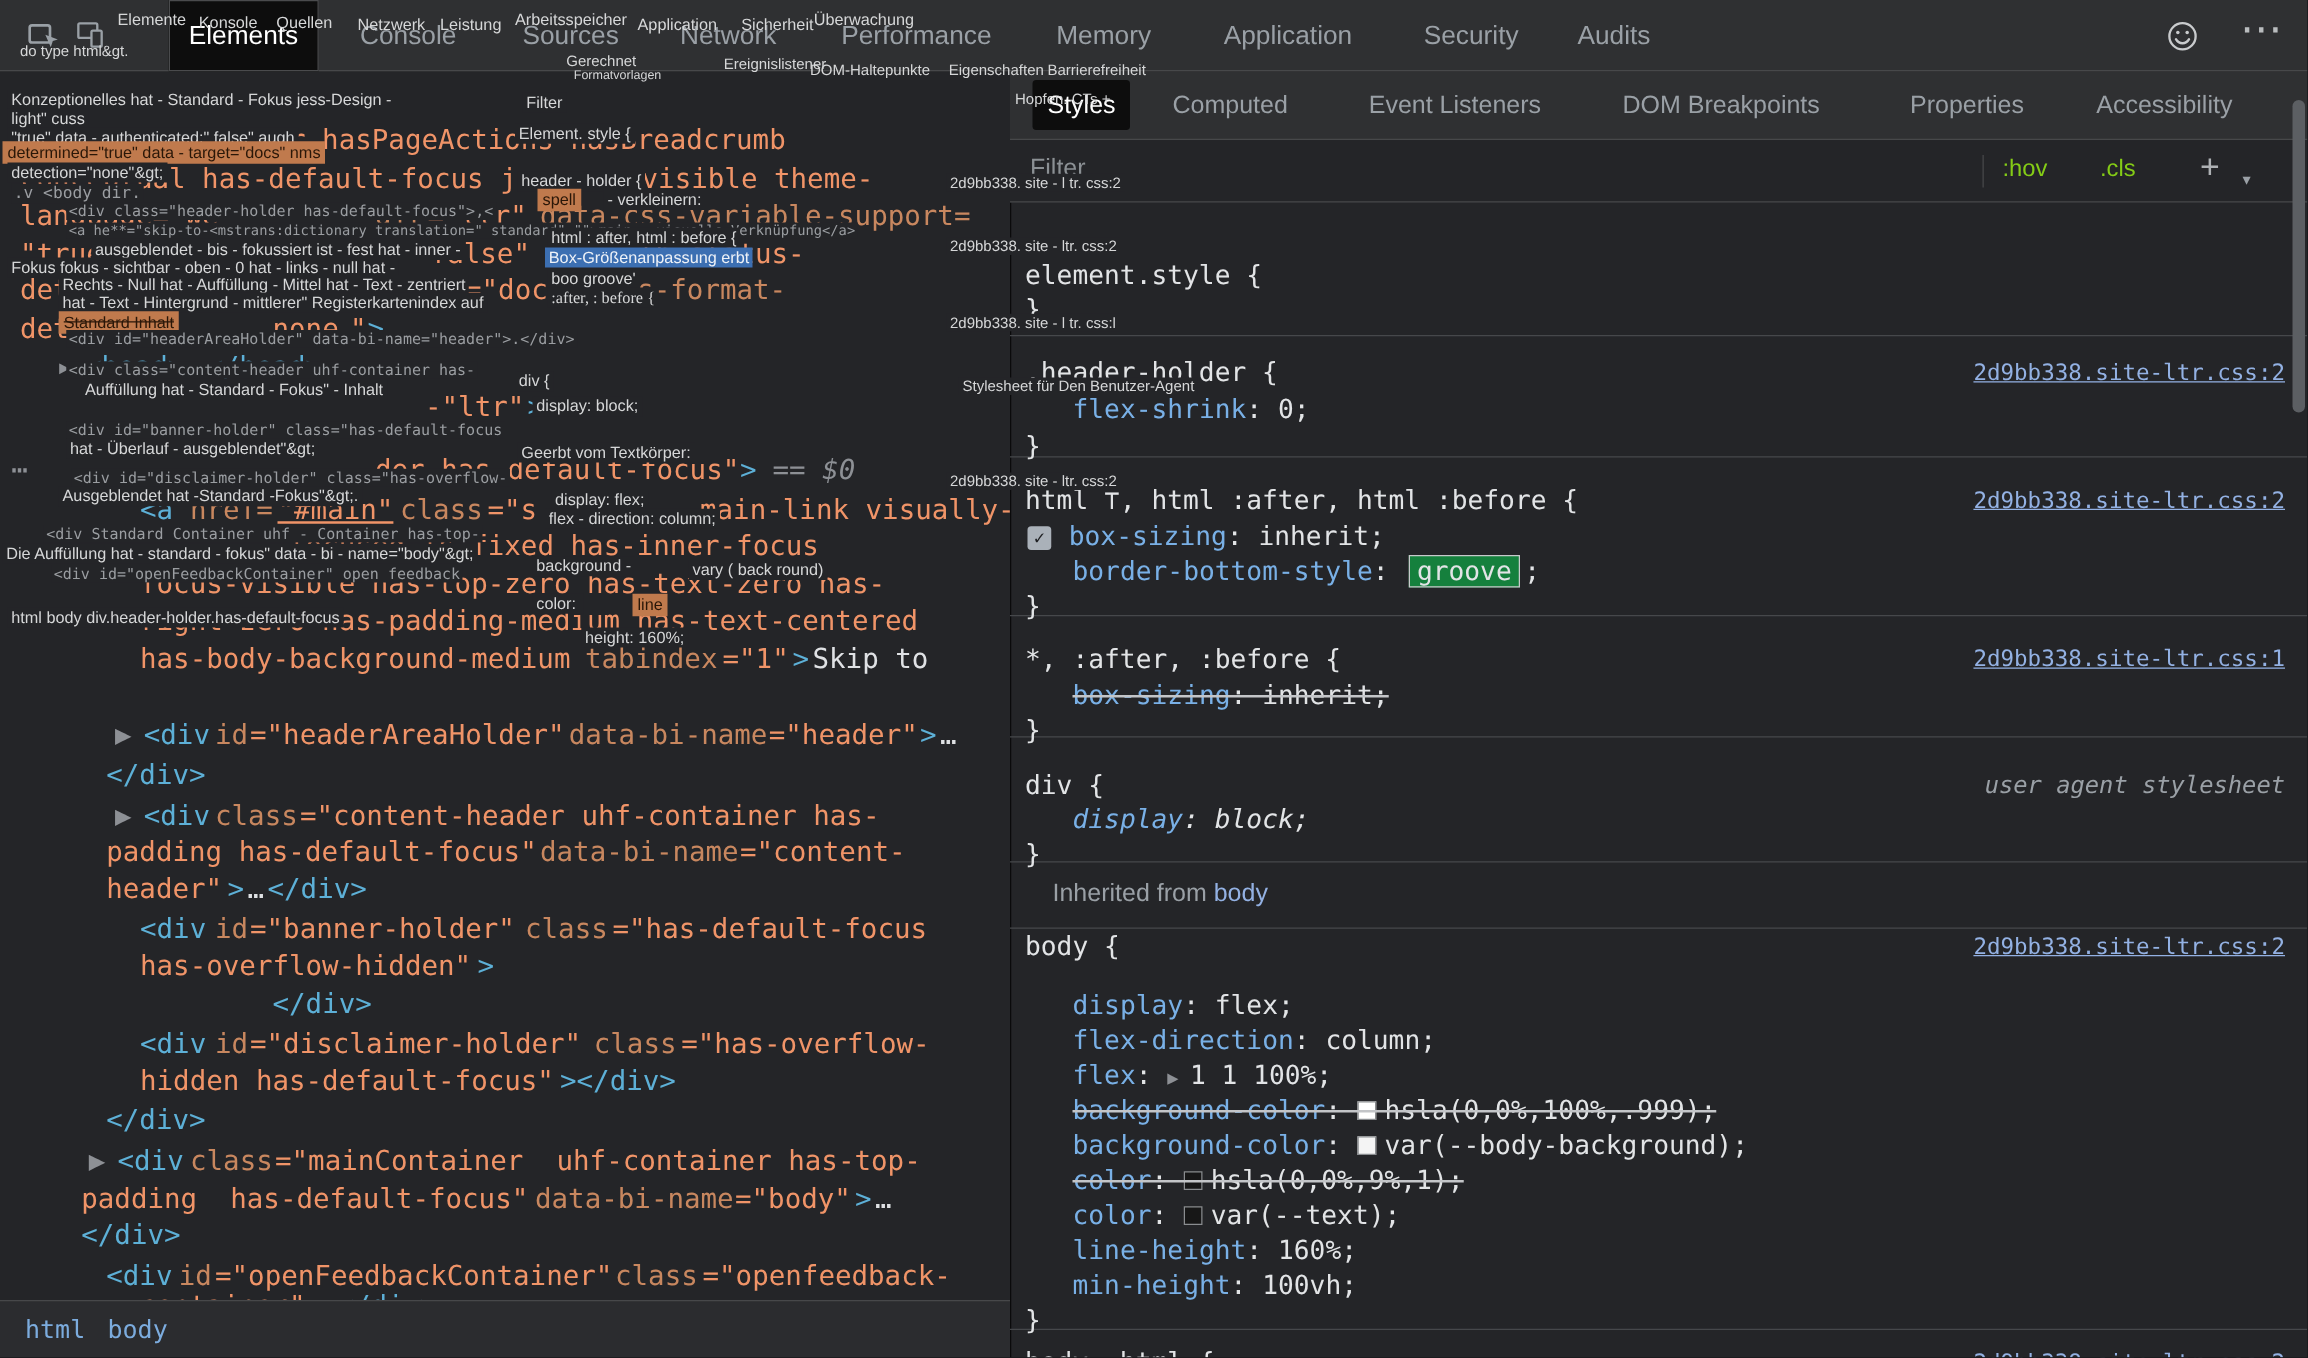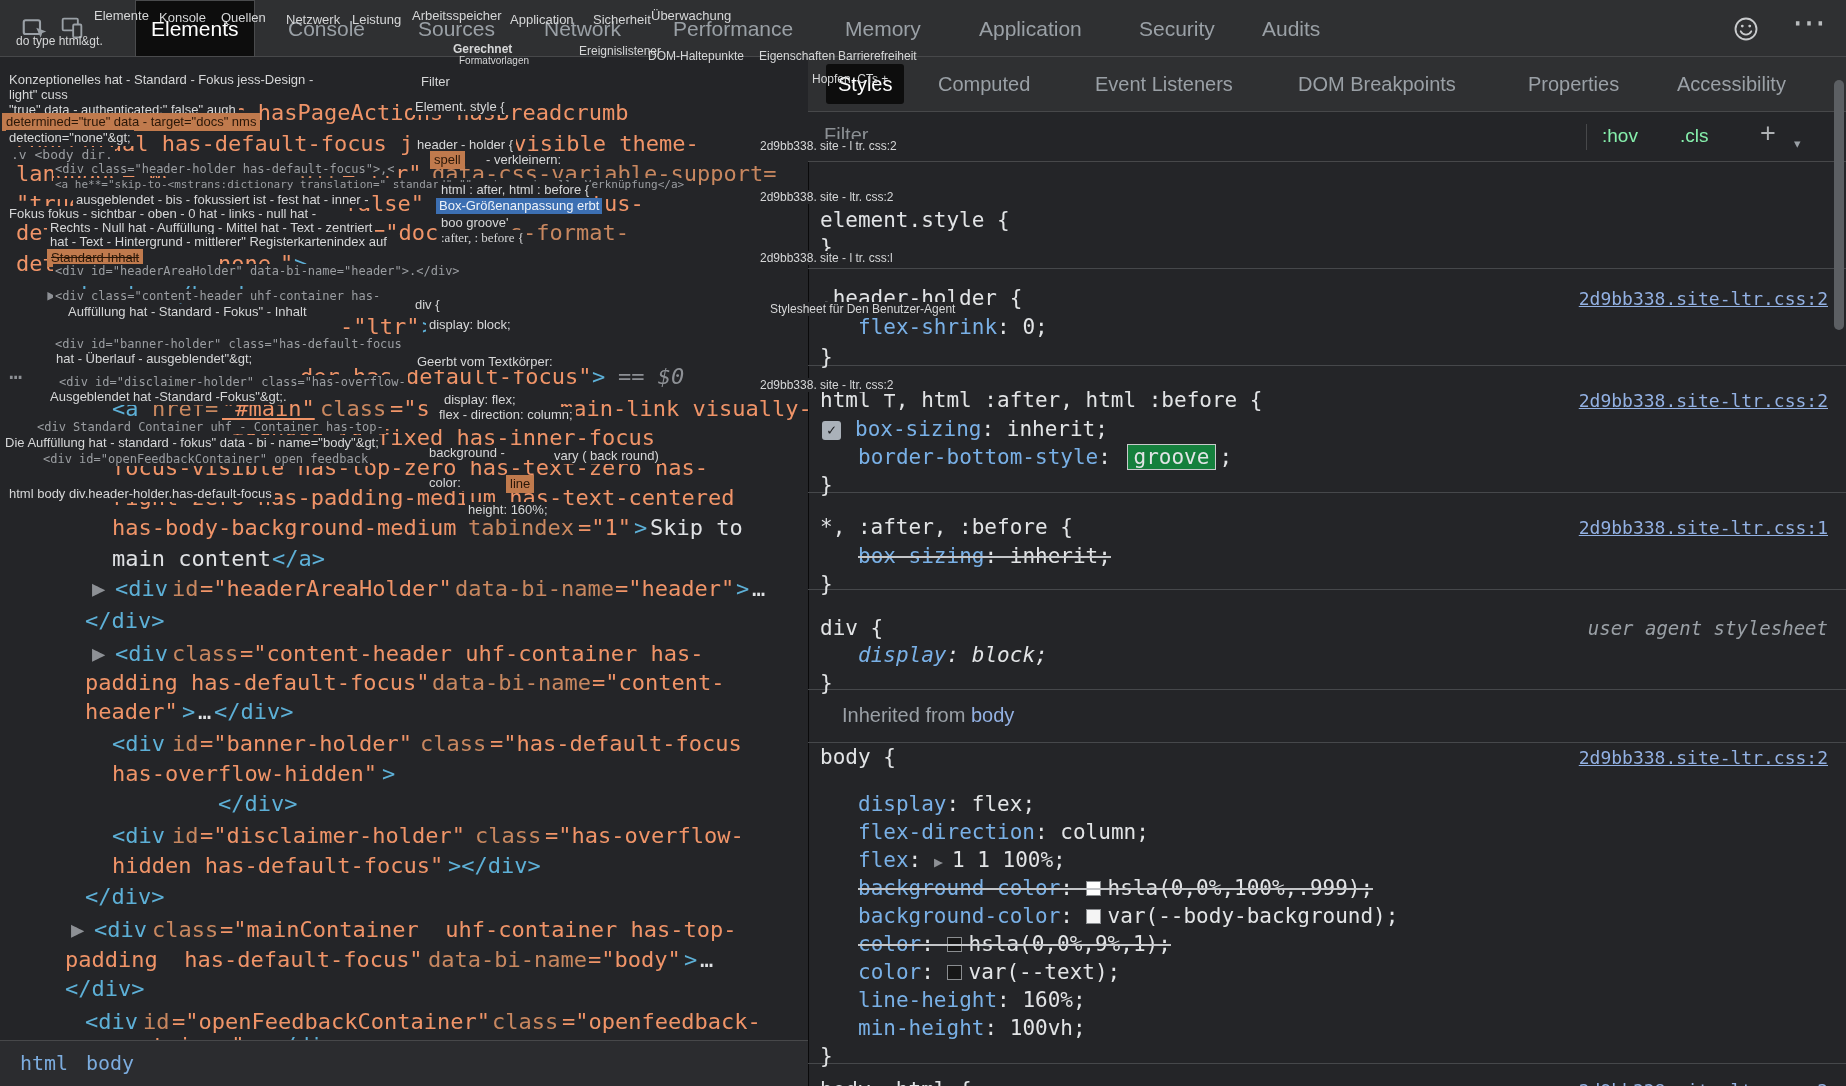--- a/index.html
+++ b/index.html
@@ -42,21 +42,21 @@
   #styles-panel{position:absolute;left:808px;top:0;width:1038px;height:1086px;background:#242528;
                 border-left:1px solid #0a0a0b;z-index:2}
   #styles-tabs{position:absolute;left:808px;top:57px;width:1038px;height:55px;background:#2f3032;
                border-bottom:1px solid #47484a;z-index:5}
   .sub-tab{position:absolute;top:0;height:55px;line-height:55px;font-size:20px;color:#9aa0a6;white-space:pre}
   .sub-tab.sel{background:#0d0d0d;color:#ffffff;height:40px;line-height:40px;top:7px;border-radius:3px;padding:0 12px}
   #filter-bar{position:absolute;left:808px;top:112px;width:1038px;height:50px;background:#242528;
               border-bottom:1px solid #47484a;z-index:5}
   #filter-input{position:absolute;left:16px;top:12px;font-size:20px;color:#8b9094}
   .fsep{position:absolute;left:778px;top:12px;width:1px;height:26px;background:#47484a}
-  .fbtn{position:absolute;top:13px;font-size:19px;color:#86efac}
+  .fbtn{position:absolute;top:13px;font-size:19px;color:#84cc16}
   #hov-btn{left:794px}
   #cls-btn{left:872px}
   #plus-btn{left:952px;top:6px;font-size:27px;color:#aeb1b4}
   #plus-caret{left:986px;top:24px;font-size:13px;color:#9aa0a6}
 
   #rules{position:absolute;left:808px;top:0;width:1038px;height:1086px;overflow:hidden;z-index:3}
   .divider{position:absolute;left:0;width:1038px;height:1px;background:#46484b}
   .rule-row{position:absolute;left:0;width:1038px;height:30px;line-height:30px;white-space:pre;
             font-family:"DejaVu Sans Mono",monospace;font-size:21px}
   .sel-txt{color:#e2e4e6;margin-left:12px}
@@ -106,21 +106,20 @@
       <div class="dom-line" style="top: 217px;"><span class="frag v" style="left: 16px;">det</span><span class="frag a" style="left: 330px;">get</span><span class="frag v" style="left: 372px;">="docs"</span><span class="frag a" style="left: 470px;">x-ms-format-</span></div>
       <div class="dom-line" style="top: 248px;"><span class="frag v" style="left: 16px;">det</span><span class="frag v" style="left: 218px;">none</span><span class="frag v" style="left: 280px;">"</span><span class="frag t" style="left: 294px;">&gt;</span></div>
       <div class="dom-line" style="top: 279px;"><span class="frag g" style="left: 45px;">▸</span><span class="frag t" style="left: 68px;">&lt;head&gt;</span><span class="frag w" style="left: 150px;">…</span><span class="frag t" style="left: 165px;">&lt;/head&gt;</span></div>
       <div class="dom-line" style="top: 311px;"><span class="frag v" style="left: 340px;">-"ltr"</span><span class="frag t" style="left: 422px;">&gt;</span></div>
       <div class="dom-line" style="top: 361px;"><span class="frag g" style="left: 9px;">⋯</span><span class="frag v" style="left: 300px;">der has-default-focus"</span><span class="frag t" style="left: 592px;">&gt;</span><span class="frag gi" style="left: 618px;">== $0</span></div>
       <div class="dom-line" style="top: 393px;"><span class="frag t" style="left: 112px;">&lt;a</span><span class="frag a" style="left: 152px;">href=</span><span class="frag lnk" style="left: 222px;">"#main"</span><span class="frag a" style="left: 320px;">class</span><span class="frag v" style="left: 390px;">="s</span><span class="frag v" style="left: 560px;">main-link visually-</span></div>
       <div class="dom-line" style="top: 422px;"><span class="frag v" style="left: 218px;">-focused is-fixed has-inner-focus</span></div>
       <div class="dom-line" style="top: 452px;"><span class="frag v" style="left: 112px;">focus-visible has-top-zero has-text-zero has-</span></div>
       <div class="dom-line" style="top: 482px;"><span class="frag v" style="left: 112px;">right-zero has-padding-medium has-text-centered</span></div>
       <div class="dom-line" style="top: 512px;"><span class="frag v" style="left: 112px;">has-body-background-medium</span><span class="frag a" style="left: 468px;">tabindex</span><span class="frag v" style="left: 578px;">="1"</span><span class="frag t" style="left: 634px;">&gt;</span><span class="frag w" style="left: 650px;">Skip to</span></div>
-      <div class="dom-line" style="top: 543px;"><span class="frag w" style="left: 112px;">main content</span><span class="frag t" style="left: 272px;">&lt;/a&gt;</span></div>
       <div class="dom-line" style="top: 573px;"><span class="frag g" style="left: 92px;">▶</span><span class="frag t" style="left: 115px;">&lt;div</span><span class="frag a" style="left: 172px;">id</span><span class="frag v" style="left: 200px;">="headerAreaHolder"</span><span class="frag a" style="left: 455px;">data-bi-name</span><span class="frag v" style="left: 615px;">="header"</span><span class="frag t" style="left: 736px;">&gt;</span><span class="frag w" style="left: 752px;">…</span></div>
       <div class="dom-line" style="top: 605px;"><span class="frag t" style="left: 85px;">&lt;/div&gt;</span></div>
       <div class="dom-line" style="top: 638px;"><span class="frag g" style="left: 92px;">▶</span><span class="frag t" style="left: 115px;">&lt;div</span><span class="frag a" style="left: 172px;">class</span><span class="frag v" style="left: 240px;">="content-header uhf-container has-</span></div>
       <div class="dom-line" style="top: 667px;"><span class="frag v" style="left: 85px;">padding has-default-focus"</span><span class="frag a" style="left: 432px;">data-bi-name</span><span class="frag v" style="left: 592px;">="content-</span></div>
       <div class="dom-line" style="top: 696px;"><span class="frag v" style="left: 85px;">header"</span><span class="frag t" style="left: 182px;">&gt;</span><span class="frag w" style="left: 198px;">…</span><span class="frag t" style="left: 214px;">&lt;/div&gt;</span></div>
       <div class="dom-line" style="top: 728px;"><span class="frag t" style="left: 112px;">&lt;div</span><span class="frag a" style="left: 172px;">id</span><span class="frag v" style="left: 200px;">="banner-holder"</span><span class="frag a" style="left: 420px;">class</span><span class="frag v" style="left: 490px;">="has-default-focus</span></div>
       <div class="dom-line" style="top: 758px;"><span class="frag v" style="left: 112px;">has-overflow-hidden"</span><span class="frag t" style="left: 382px;">&gt;</span></div>
       <div class="dom-line" style="top: 788px;"><span class="frag t" style="left: 218px;">&lt;/div&gt;</span></div>
       <div class="dom-line" style="top: 820px;"><span class="frag t" style="left: 112px;">&lt;div</span><span class="frag a" style="left: 172px;">id</span><span class="frag v" style="left: 200px;">="disclaimer-holder"</span><span class="frag a" style="left: 475px;">class</span><span class="frag v" style="left: 545px;">="has-overflow-</span></div>
       <div class="dom-line" style="top: 850px;"><span class="frag v" style="left: 112px;">hidden has-default-focus"</span><span class="frag t" style="left: 448px;">&gt;&lt;/div&gt;</span></div>
@@ -227,21 +226,21 @@
       <span class="ov " style="left: 94px; top: 8px;">Elemente</span>
       <span class="ov " style="left: 159px; top: 10px;">Konsole</span>
       <span class="ov " style="left: 221px; top: 10px;">Quellen</span>
       <span class="ov " style="left: 286px; top: 12px;">Netzwerk</span>
       <span class="ov " style="left: 352px; top: 12px;">Leistung</span>
       <span class="ov " style="left: 412px; top: 8px;">Arbeitsspeicher</span>
       <span class="ov " style="left: 510px; top: 12px;">Application</span>
       <span class="ov " style="left: 593px; top: 12px;">Sicherheit</span>
       <span class="ov " style="left: 651px; top: 8px;">Überwachung</span>
       <span class="ov " style="left: 16px; top: 34px; font-size: 12px;">do type html&amp;gt.</span>
-      <span class="ov " style="left: 453px; top: 42px; font-size: 12px; font-weight: bold;">Gerechnet</span>
+      <span class="ov " style="left: 453px; top: 42px; font-size: 12px;">Gerechnet</span>
       <span class="ov " style="left: 459px; top: 55px; font-size: 10px;">Formatvorlagen</span>
       <span class="ov " style="left: 579px; top: 44px; font-size: 12px;">Ereignislistener</span>
       <span class="ov " style="left: 648px; top: 49px; font-size: 12px;">DOM-Haltepunkte</span>
       <span class="ov " style="left: 759px; top: 49px; font-size: 12px;">Eigenschaften</span>
       <span class="ov " style="left: 838px; top: 49px; font-size: 12px;">Barrierefreiheit</span>
       <span class="ov  bgd" style="left: 6px; top: 72px;">Konzeptionelles hat - Standard - Fokus jess-Design -</span>
       <span class="ov  bgd" style="left: 6px; top: 87px;">light" cuss</span>
       <span class="ov  bgd" style="left: 6px; top: 102px;">"true" data - authenticated:" false" augh</span>
       <span class="ov o" style="left: 2px; top: 113px;">determined="true" data - target="docs" nms</span>
       <span class="ov  bgd" style="left: 6px; top: 130px;">detection="none"&amp;gt;</span>

